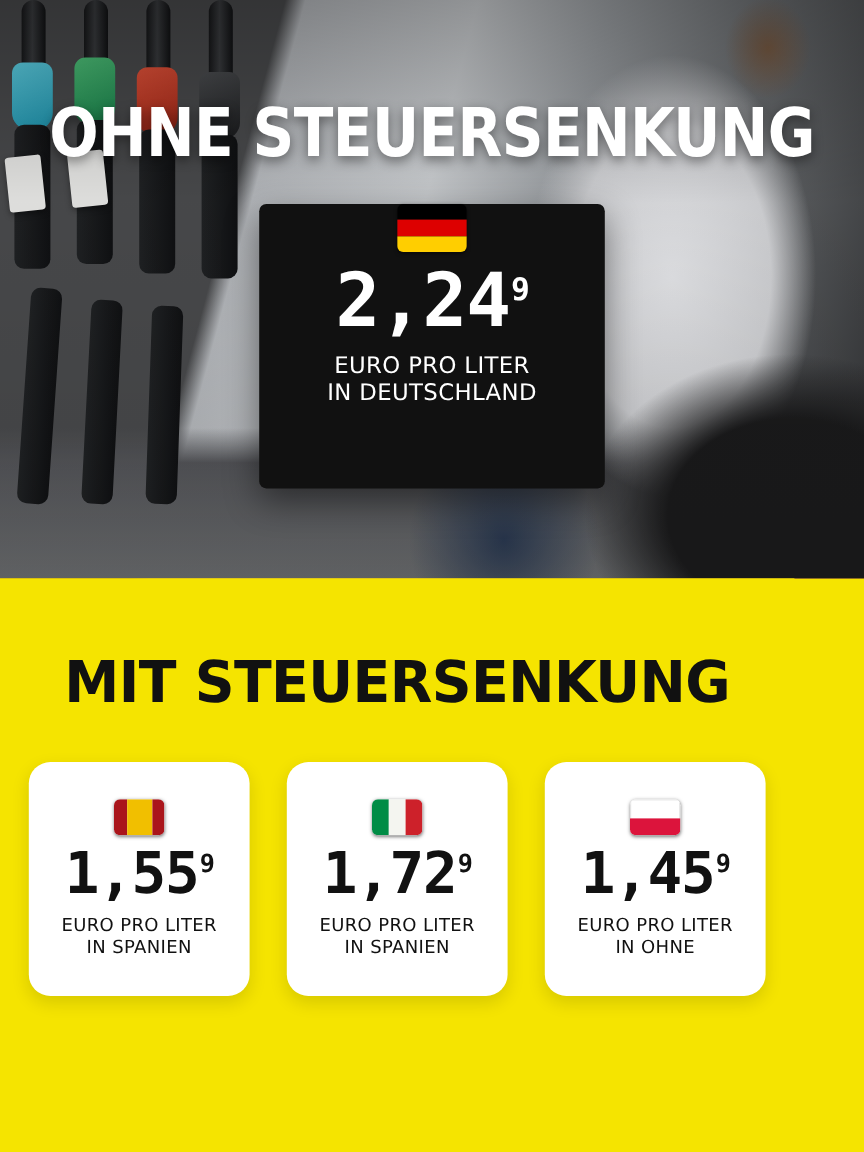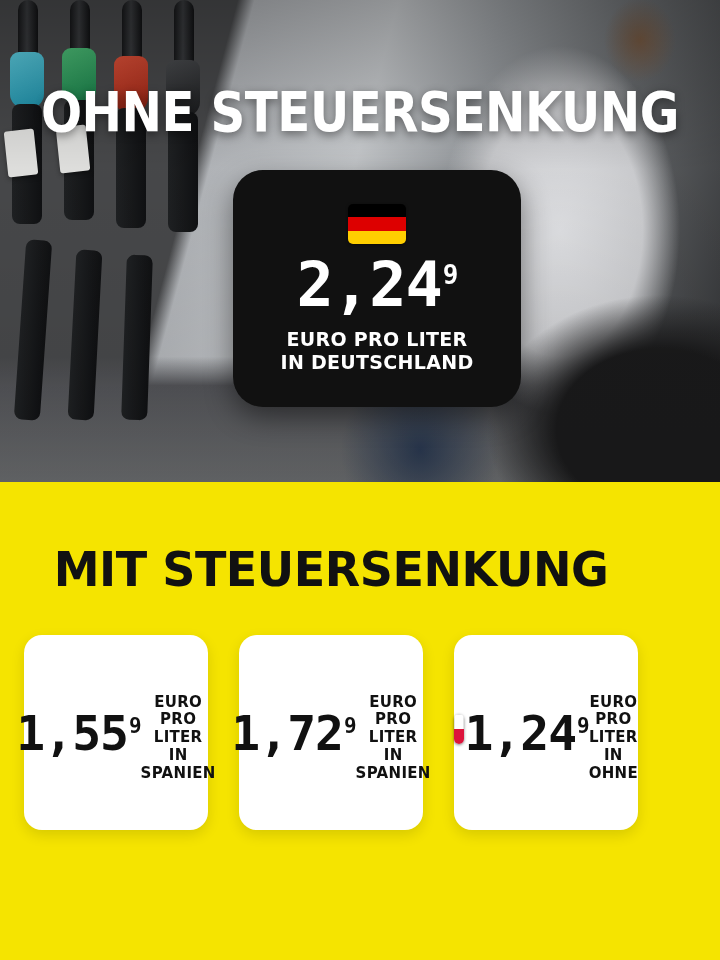--- a/index.html
+++ b/index.html
@@ -84,30 +84,29 @@
     letter-spacing: -0.5px;
     font-stretch: condensed;
     text-shadow: 0 3px 10px rgba(0,0,0,.45);
     font-family: "DejaVu Sans", sans-serif;
     transform: scaleX(0.96);
   }
 
   
   .card-dark {
     position: absolute;
-    left: 233px;
+    left: 216px;
     top: 170px;
     width: 288px;
     height: 237px;
     background: #111111;
-    border-radius: 30px;
+    border-radius: 6px;
     display: flex;
     flex-direction: column;
     align-items: center;
-    justify-content: center;
     color: #ffffff;
     box-shadow: 0 10px 28px rgba(0,0,0,.45);
   }
   .flag-box {
     width: 58px; height: 40px; border-radius: 5px; overflow: hidden;
     display: flex; flex-direction: column; box-shadow: 0 1px 3px rgba(0,0,0,.5);
     margin-bottom: 10px;
   }
   .flag-box.small { width: 42px; height: 30px; margin-bottom: 8px; }
   .flag-box > span { display: block; flex: 1; }
@@ -125,21 +124,21 @@
   }
   .price .sup {
     font-size: 26px;
     vertical-align: super;
     line-height: 1;
     margin-left: 1px;
   }
   .sub {
     margin-top: 12px;
     font-size: 19px;
-    font-weight: 700;
+    font-weight: 400;
     line-height: 1.18;
     text-align: center;
     letter-spacing: .3px;
     font-family: "DejaVu Sans", sans-serif;
   }
 
   
   .yellow {
     position: absolute;
     top: 482px;
@@ -164,21 +163,21 @@
     justify-content: center;
     gap: 31px;
     margin-top: 42px;
   }
   .card-light {
     width: 184px;
     height: 195px;
     background: #ffffff;
     border-radius: 18px;
     display: flex;
-    flex-direction: row;
+    flex-direction: column;
     align-items: center;
     justify-content: center;
     color: #111111;
     box-shadow: 0 5px 14px rgba(0,0,0,.12);
   }
   .card-light .price { font-size: 48px; }
   .card-light .price .sup { font-size: 21px; }
   .card-light .sub { font-size: 15px; margin-top: 11px; }
 
   .footnote {
@@ -279,21 +278,21 @@
           <div>IN SPANIEN</div>
         </div>
       </div>
 
       <div class="card-light">
         <div class="flag-box small">
           <span style="background:#ffffff; border:1px solid #e3e3e3; border-bottom:none;"></span>
           <span style="background:#dc143c;"></span>
         </div>
         <div class="price">
-          <span>1,24</span><span class="sup">9</span>
+          <span>1,45</span><span class="sup">9</span>
         </div>
         <div class="sub">
           <div>EURO PRO LITER</div>
           <div>IN OHNE</div>
         </div>
       </div>
 
     </div>
 
   </div>

